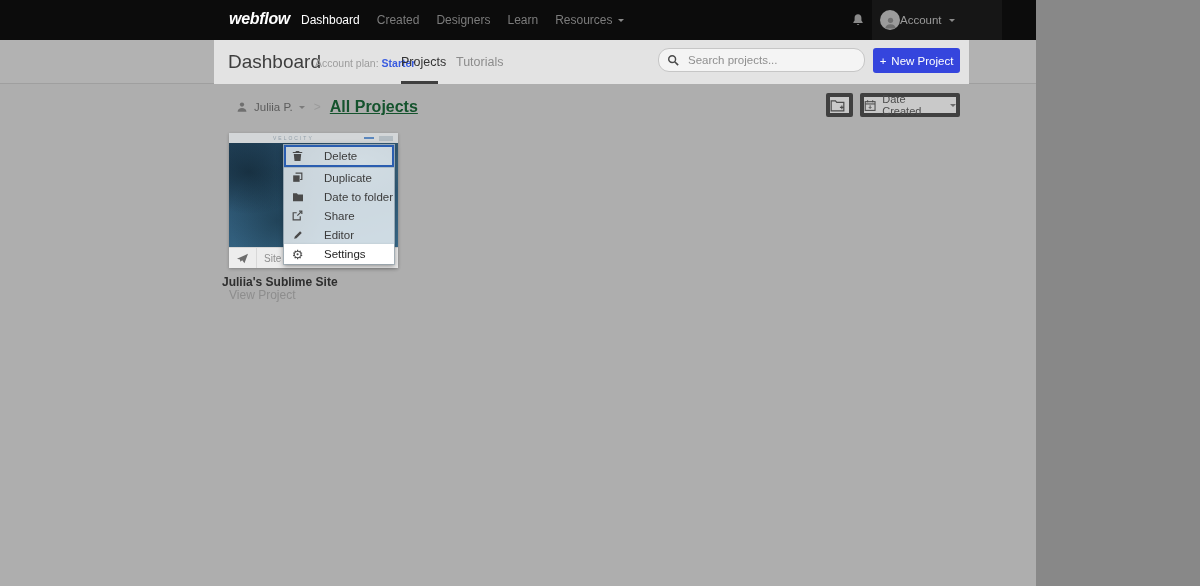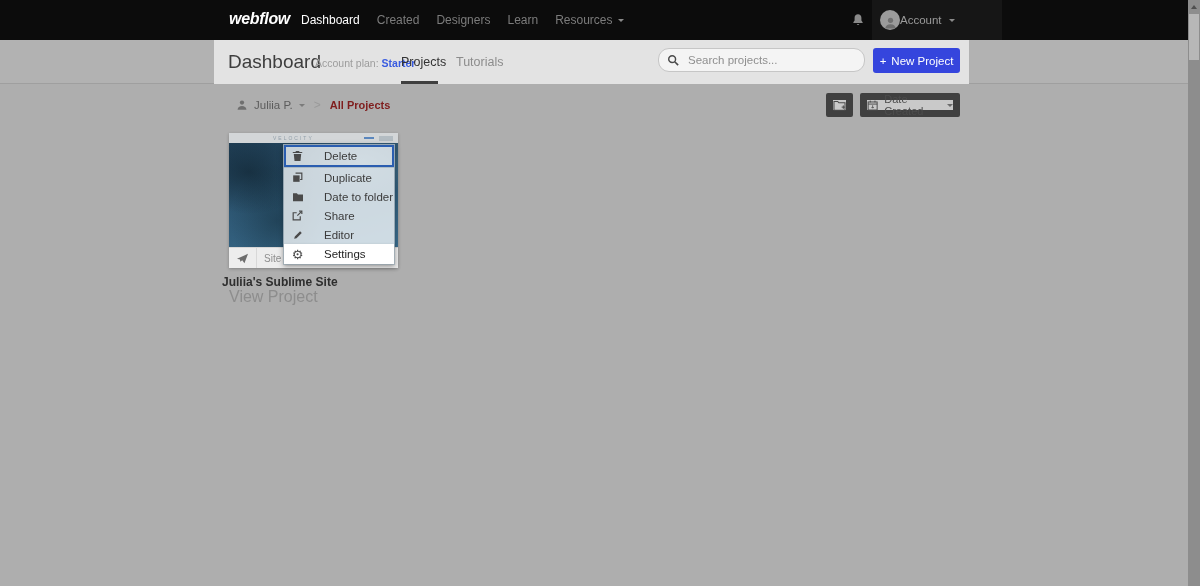--- a/index.html
+++ b/index.html
@@ -1,16 +1,16 @@
 <!DOCTYPE html>
 <html><head>
 <meta charset="utf-8">
 <style>
   html,body{margin:0;padding:0;background:#888;}
-  .page{position:relative;width:1200px;height:586px;overflow:hidden;
+  .page{position:relative;width:1036px;height:586px;overflow:hidden;
         background:#aeaeae;font-family:"Liberation Sans","DejaVu Sans",sans-serif;
         -webkit-font-smoothing:antialiased;}
   .abs{position:absolute;}
 
   
   .topnav{position:absolute;left:0;top:0;width:1188px;height:40px;background:#0c0c0c;}
   .logo{position:absolute;left:229px;top:10px;color:#fff;font-size:16px;font-weight:800;
         font-style:italic;letter-spacing:-.3px;cursor:pointer;}
   .nav-items{position:absolute;left:301px;top:0;height:40px;display:flex;align-items:center;gap:17px;}
   .nav-item{font-size:12px;color:#7c7c7c;cursor:pointer;display:flex;align-items:center;gap:5px;}
@@ -42,22 +42,22 @@
                 font-family:inherit;color:#444;}
   .search input::placeholder{color:#8f8f8f;}
   .btn-new{position:absolute;left:873px;top:48px;width:87px;height:25px;background:#3545dd;
            border:none;border-radius:3px;color:#fff;font-size:11.5px;cursor:pointer;
            display:flex;align-items:center;justify-content:center;gap:5px;font-family:inherit;}
 
   
   .crumb{position:absolute;top:98px;font-size:11.5px;color:#5c5c5c;display:flex;align-items:center;}
   .crumb-user{cursor:pointer;display:flex;align-items:center;gap:6px;}
   .crumb-sep{color:#9a9a9a;margin:0 9px;font-size:12px;}
-  .crumb-cur{font-size:11px;font-weight:bold;color:#7f1d1d;cursor:pointer;}
-  .tool-btn{position:absolute;top:93px;height:24px;background:#c9c9c9;border:7px solid #404040;
+  .crumb-cur{font-size:16px;font-weight:bold;color:#14532d;cursor:pointer;text-decoration:underline;}
+  .tool-btn{position:absolute;top:93px;height:24px;background:#c9c9c9;border:4px solid #404040;
             border-radius:2px;box-sizing:border-box;display:flex;align-items:center;
             justify-content:flex-start;cursor:pointer;gap:6px;font-size:11px;color:#4c4c4c;}
 
   
   .card{position:absolute;left:229px;top:133px;width:169px;cursor:pointer;
         box-shadow:0 1px 3px rgba(0,0,0,0.25);}
   .thumb-bar{height:10px;background:#d3d6d8;position:relative;}
   .thumb-brand{position:absolute;left:44px;top:2px;font-size:5px;letter-spacing:2px;color:#93a0aa;}
   .thumb-navdash{position:absolute;right:24px;top:4px;width:10px;height:2px;background:#5a86bd;}
   .thumb-navbox{position:absolute;right:5px;top:2.5px;width:14px;height:5px;background:#b3bcc2;}
@@ -66,21 +66,21 @@
        radial-gradient(ellipse 90px 60px at 12% 28%, rgba(10,26,36,0.55), rgba(0,0,0,0) 70%),
        radial-gradient(ellipse 70px 90px at 28% 75%, rgba(16,38,50,0.45), rgba(0,0,0,0) 65%),
        radial-gradient(ellipse 100px 60px at 78% 18%, rgba(140,185,210,0.28), rgba(0,0,0,0) 60%),
        linear-gradient(165deg,#22425a 0%,#2d5672 45%,#3a6d8e 100%);}
   .card-footer{height:21px;background:#ededed;border-top:1px solid #d6d6d6;display:flex;
                align-items:center;box-sizing:border-box;}
   .cf-seg{height:100%;display:flex;align-items:center;justify-content:center;
           border-right:1px solid #d8d8d8;padding:0 7px;cursor:pointer;}
   .cf-label{font-size:10px;color:#8e8e8e;padding-left:7px;white-space:nowrap;overflow:hidden;}
   .card-title{position:absolute;left:222px;top:275px;font-size:12px;font-weight:bold;color:#2e2e2e;}
-  .card-link{position:absolute;left:229px;top:288px;font-size:16px;color:#8d8d8d;cursor:pointer;}
+  .card-link{position:absolute;left:229px;top:288px;font-size:12px;color:#8d8d8d;cursor:pointer;}
 
   
   .menu{position:absolute;left:283px;top:144px;width:112px;background:rgba(248,251,253,0.78);
         border:1px solid rgba(70,95,115,0.40);box-sizing:border-box;
         box-shadow:0 2px 6px rgba(0,0,0,0.28);z-index:5;}
   .menu-item{height:19px;display:flex;align-items:center;padding-left:7px;gap:20px;
              font-size:11.5px;color:#3b3b3b;cursor:pointer;}
   .menu-item .mi-icon{width:13px;display:flex;align-items:center;justify-content:center;color:#4a4a4a;}
   .menu-item.delete{height:22px;border-bottom:1px solid rgba(110,135,150,0.35);
              box-shadow:inset 0 0 0 2px #2a5db0;}

